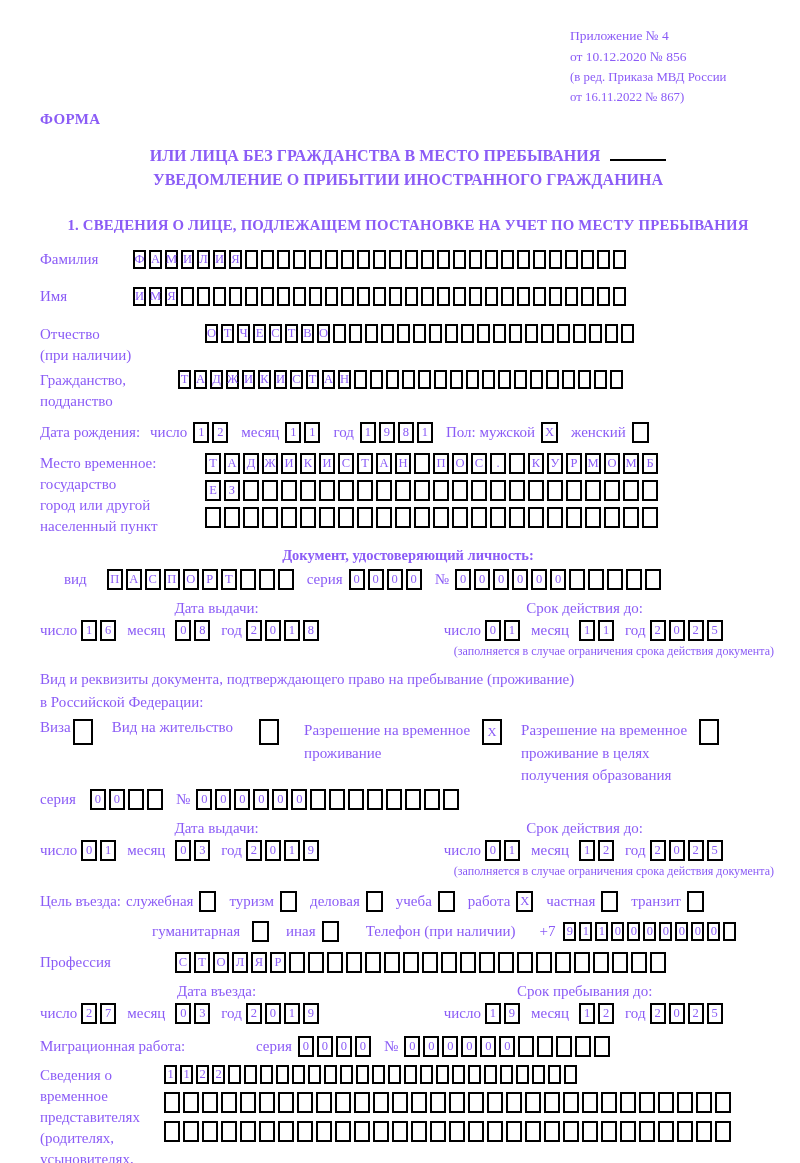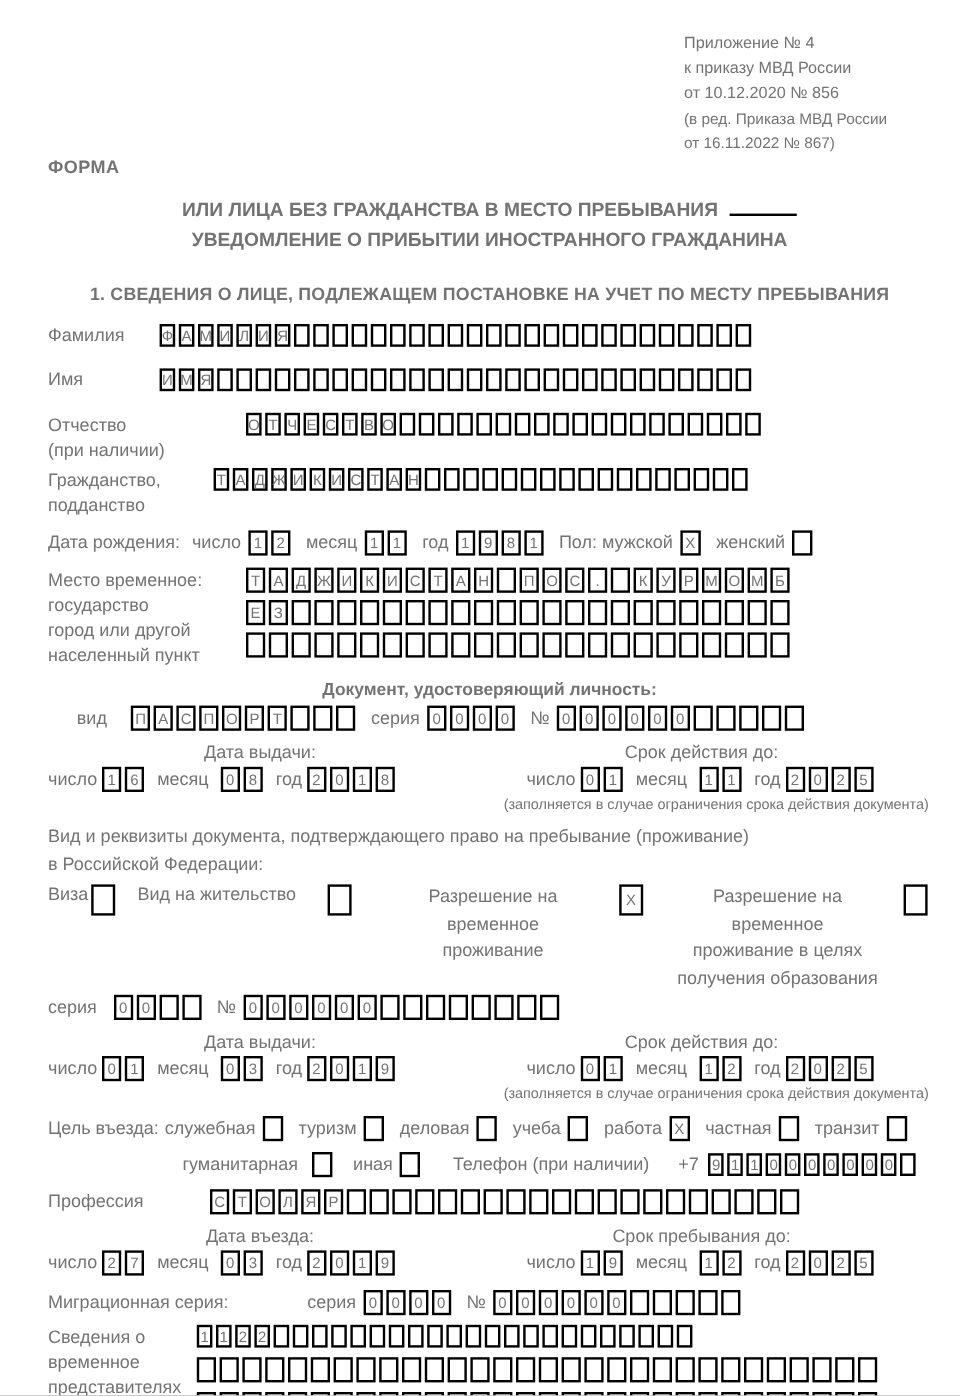--- a/index.html
+++ b/index.html
@@ -1,18 +1,18 @@
 <!DOCTYPE html>
 <html lang="ru"><head>
 <meta charset="utf-8">
 <style>
   *{box-sizing:border-box;margin:0;padding:0}
   body{background:#888;display:flex;justify-content:center}
-  .page{width:800px;height:1163px;background:#fff;color:#737373;
-        font-family:Liberation Sans, sans-serif;font-size:15px;
+  .page{width:800px;height:1163px;background:#fff;color:#8b5cf6;
+        font-family:Liberation Serif, serif;font-size:15px;
         padding:26px 24px 10px 40px;overflow:hidden;position:relative}
   
   .appendix{width:196px;margin-left:auto;margin-right:10px;font-size:13.5px;line-height:1.55}
   .appendix .ed{font-size:12.8px}
   .forma{text-align:left;margin:3px 34px 0 0;font-weight:bold;font-size:15px;letter-spacing:.4px}
   .title{text-align:center;font-weight:bold;font-size:16px;margin-top:16px;line-height:1.55}
   .blank{display:inline-block;width:56px;border-bottom:2px solid #000;height:.95em;margin-left:10px}
   .sec{text-align:center;font-weight:bold;font-size:14.8px;margin-top:24px;letter-spacing:.2px}
   
   .row{display:flex;align-items:center;margin-top:18px;white-space:nowrap}
@@ -30,36 +30,35 @@
   
   .pair{display:flex;margin-top:10px}
   .pcol{width:48%}
   .pcol.r{width:52%}
   .phead{text-align:center;margin-bottom:3px}
   .prow{display:flex;align-items:center;justify-content:flex-start;white-space:nowrap}
   .pnote{text-align:right;font-size:12px;margin-top:3px;margin-right:2px}
   
   .optrow{display:flex;align-items:flex-start;margin-top:8px;white-space:nowrap}
   .opt{display:flex;align-items:flex-start}
-  .optlab.c{text-align:center;line-height:1.5;white-space:normal}
+  .optlab.c{text-align:left;line-height:1.5;white-space:normal}
   
   .center-head{text-align:center;font-weight:bold;font-size:14.5px;margin-top:10px}
   .intro{margin-top:12px}
   .mc-label{width:168px}
   .mt10{margin-top:10px}.mt12{margin-top:12px}
   .indent{margin-left:112px}
 </style>
 </head>
 <body>
 
 <div class="page">
 
   <div class="appendix">
     <div>Приложение № 4</div>
-    <div>к приказу МВД России</div>
     <div>от 10.12.2020 № 856</div>
     <div class="ed">(в ред. Приказа МВД России</div>
     <div class="ed">от 16.11.2022 № 867)</div>
   </div>
 
   <div class="forma">ФОРМА</div>
 
   <div class="title">
     <div><span>ИЛИ ЛИЦА БЕЗ ГРАЖДАНСТВА В МЕСТО ПРЕБЫВАНИЯ</span><span class="blank"></span></div>
     <div>УВЕДОМЛЕНИЕ О ПРИБЫТИИ ИНОСТРАННОГО ГРАЖДАНИНА</div>
@@ -662,21 +661,21 @@
             <span class="cell cell-w">2</span>
             <span class="cell cell-w">0</span>
             <span class="cell cell-w">2</span>
             <span class="cell cell-w">5</span>
           </span>
       </div>
     </div>
   </div>
 
   <div class="row mt12">
-    <span class="lab mc-label">Миграционная серия:</span>
+    <span class="lab mc-label">Миграционная работа:</span>
     <span class="dlab" style="margin-left:48px">серия</span>
     <span class="cells">
         <span class="cell cell-w">0</span>
         <span class="cell cell-w">0</span>
         <span class="cell cell-w">0</span>
         <span class="cell cell-w">0</span>
       </span>
     <span class="dlab">№</span>
     <span class="cells">
         <span class="cell cell-w">0</span>

